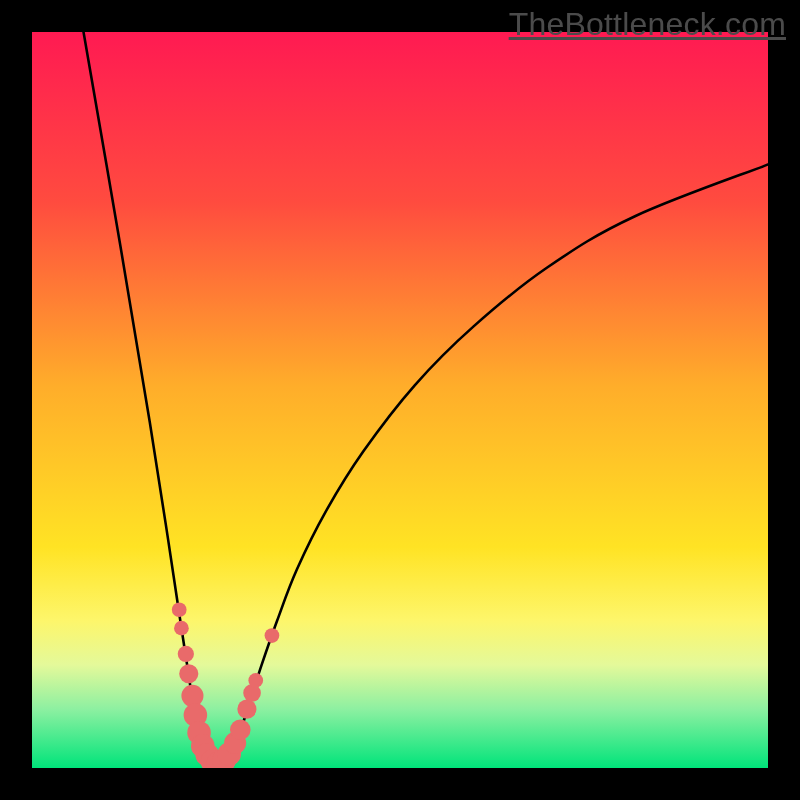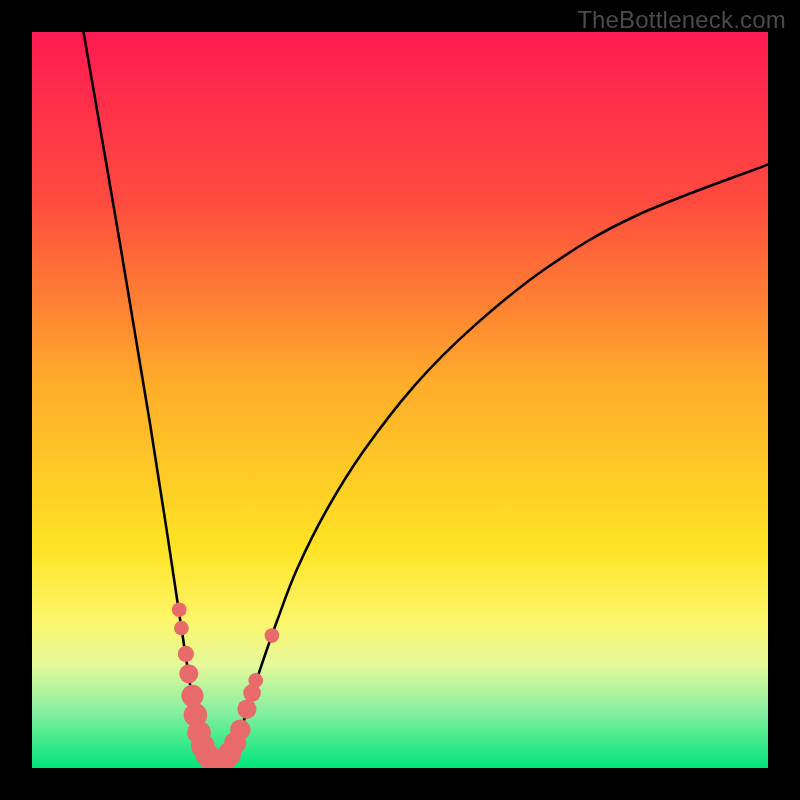--- a/index.html
+++ b/index.html
@@ -9,23 +9,24 @@
     height: 800px;
     background: #000;
     position: relative;
   }
   .watermark {
     position: absolute;
     top: 6px;
     right: 14px;
     color: #4b4b4b;
     font-family: Arial, Helvetica, sans-serif;
-    font-size: 24px;
+    font-size: 32px;
     letter-spacing: 0.2px;
     z-index: 50;
+    text-decoration: underline;
   }
   .plot {
     position: absolute;
     left: 32px;
     top: 32px;
     width: 736px;
     height: 736px;
   }
   .plot svg { display: block; }
 </style>

